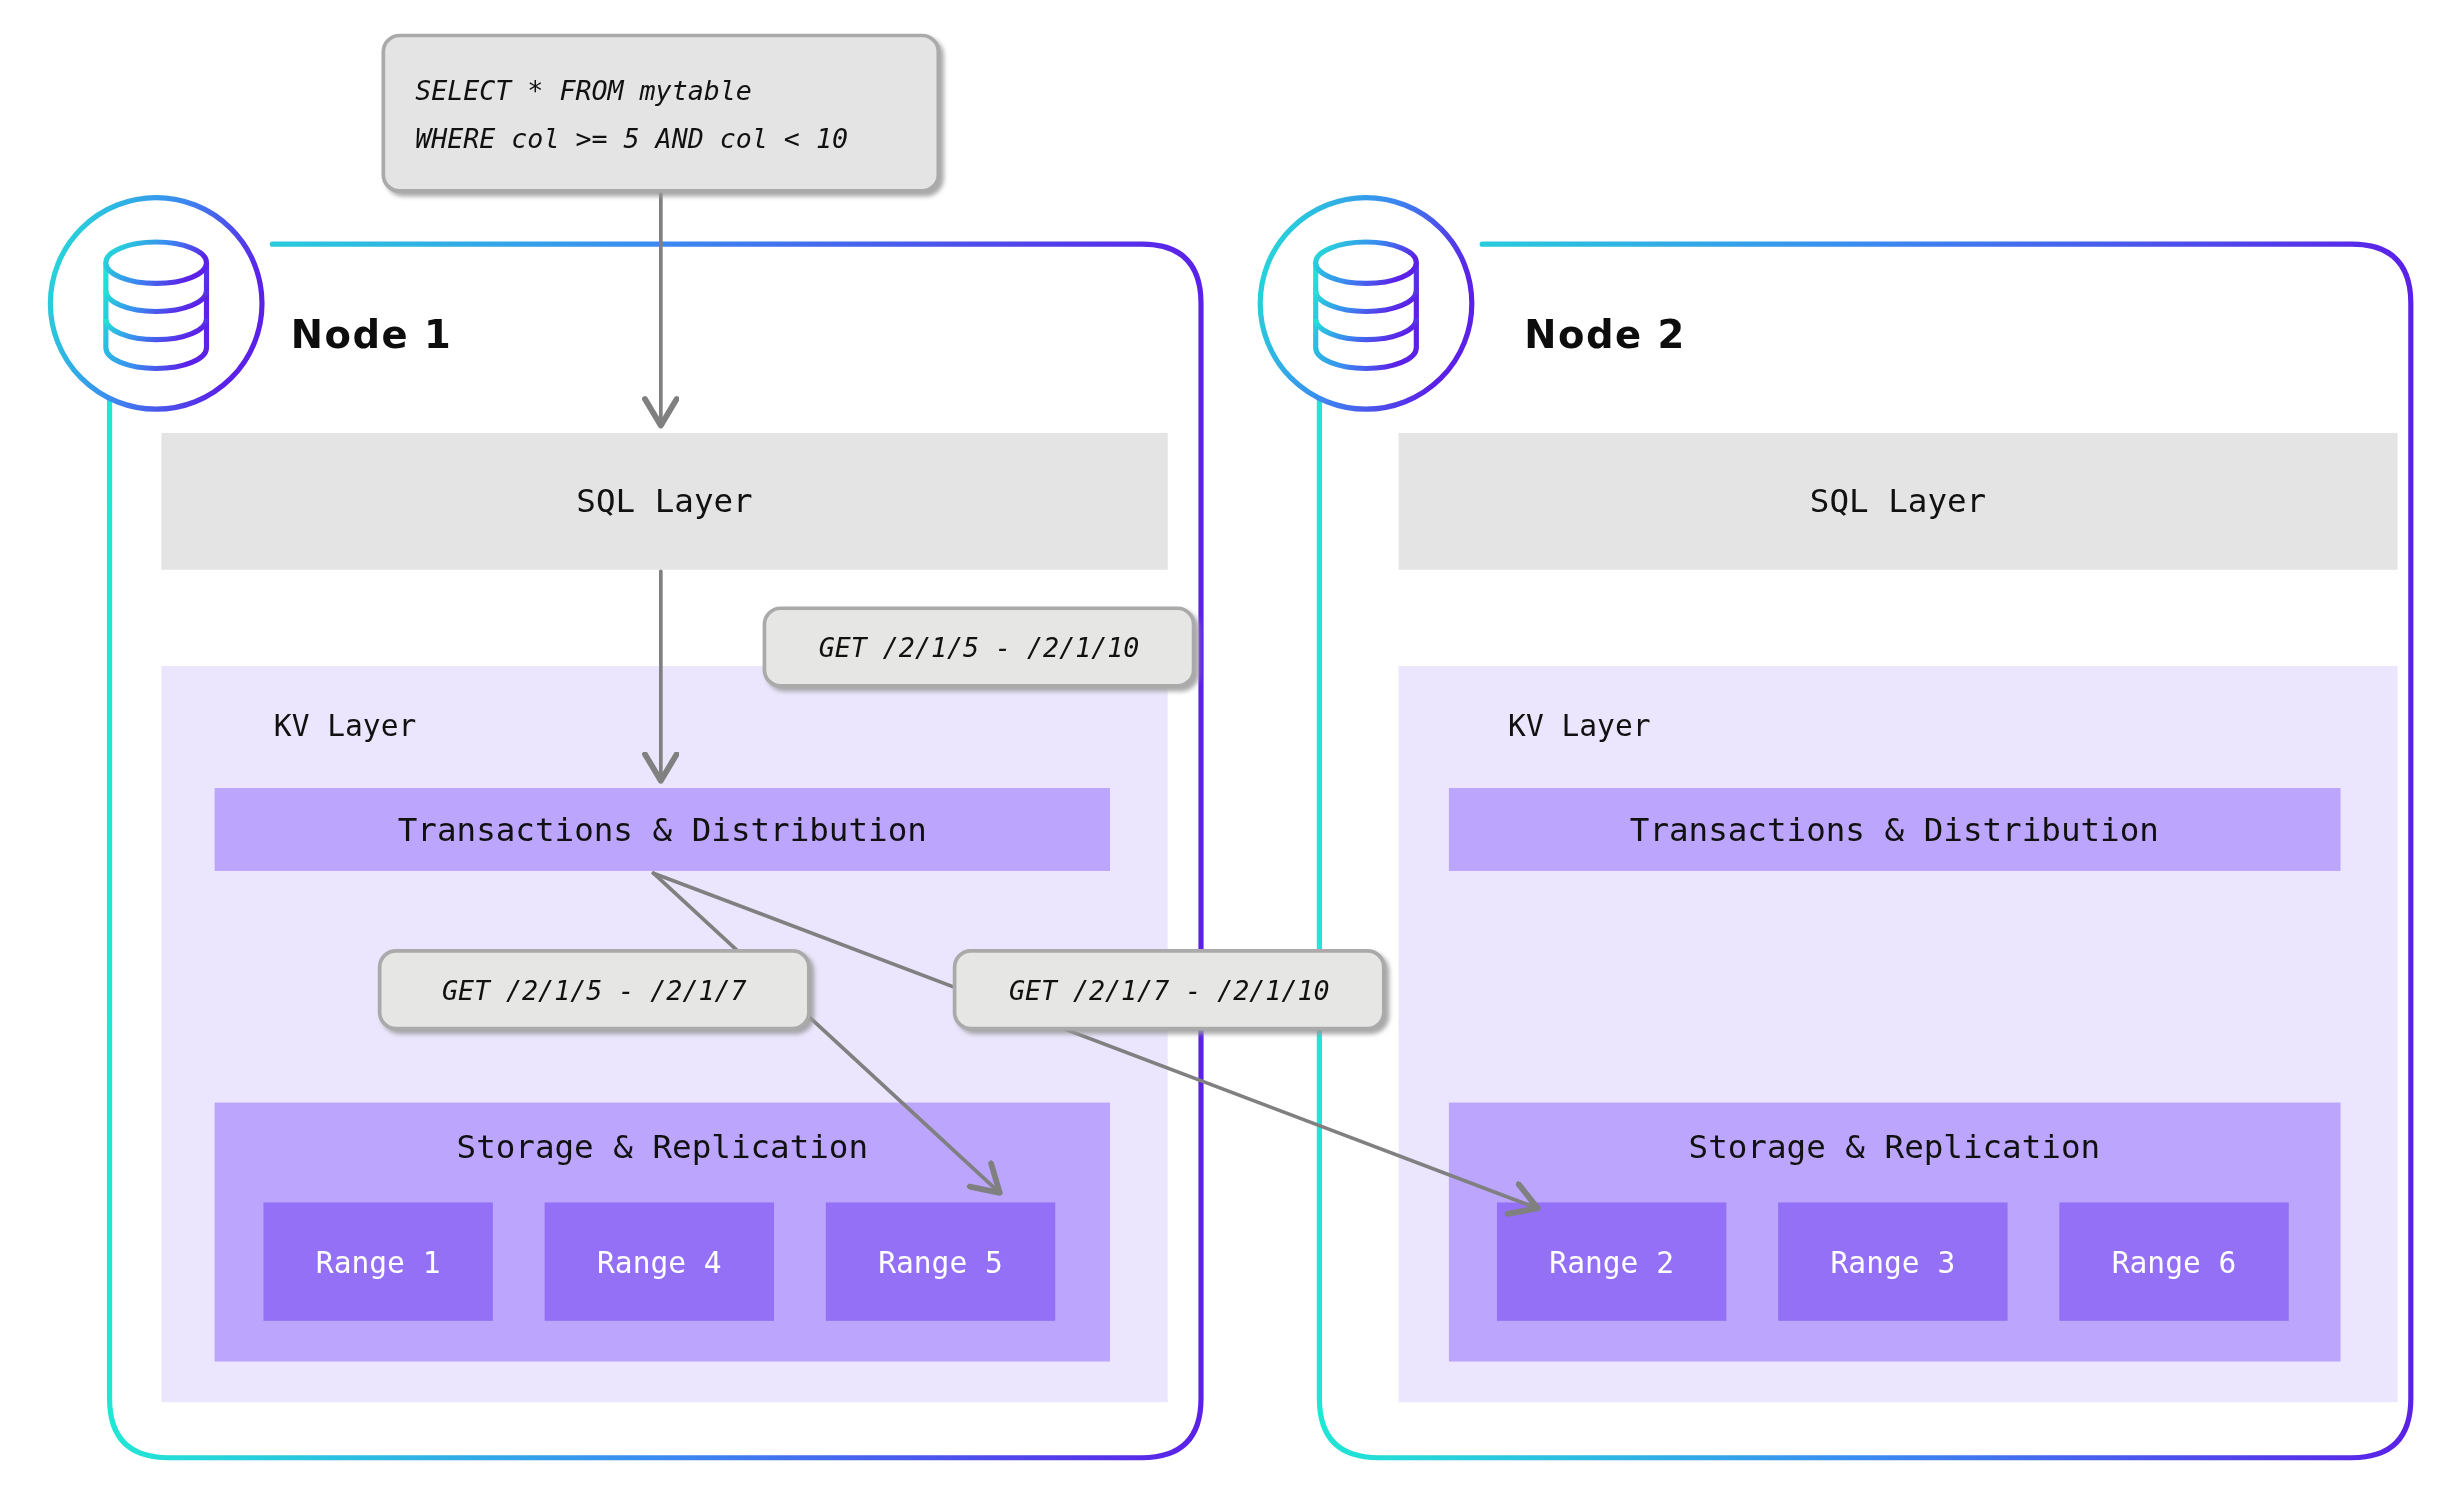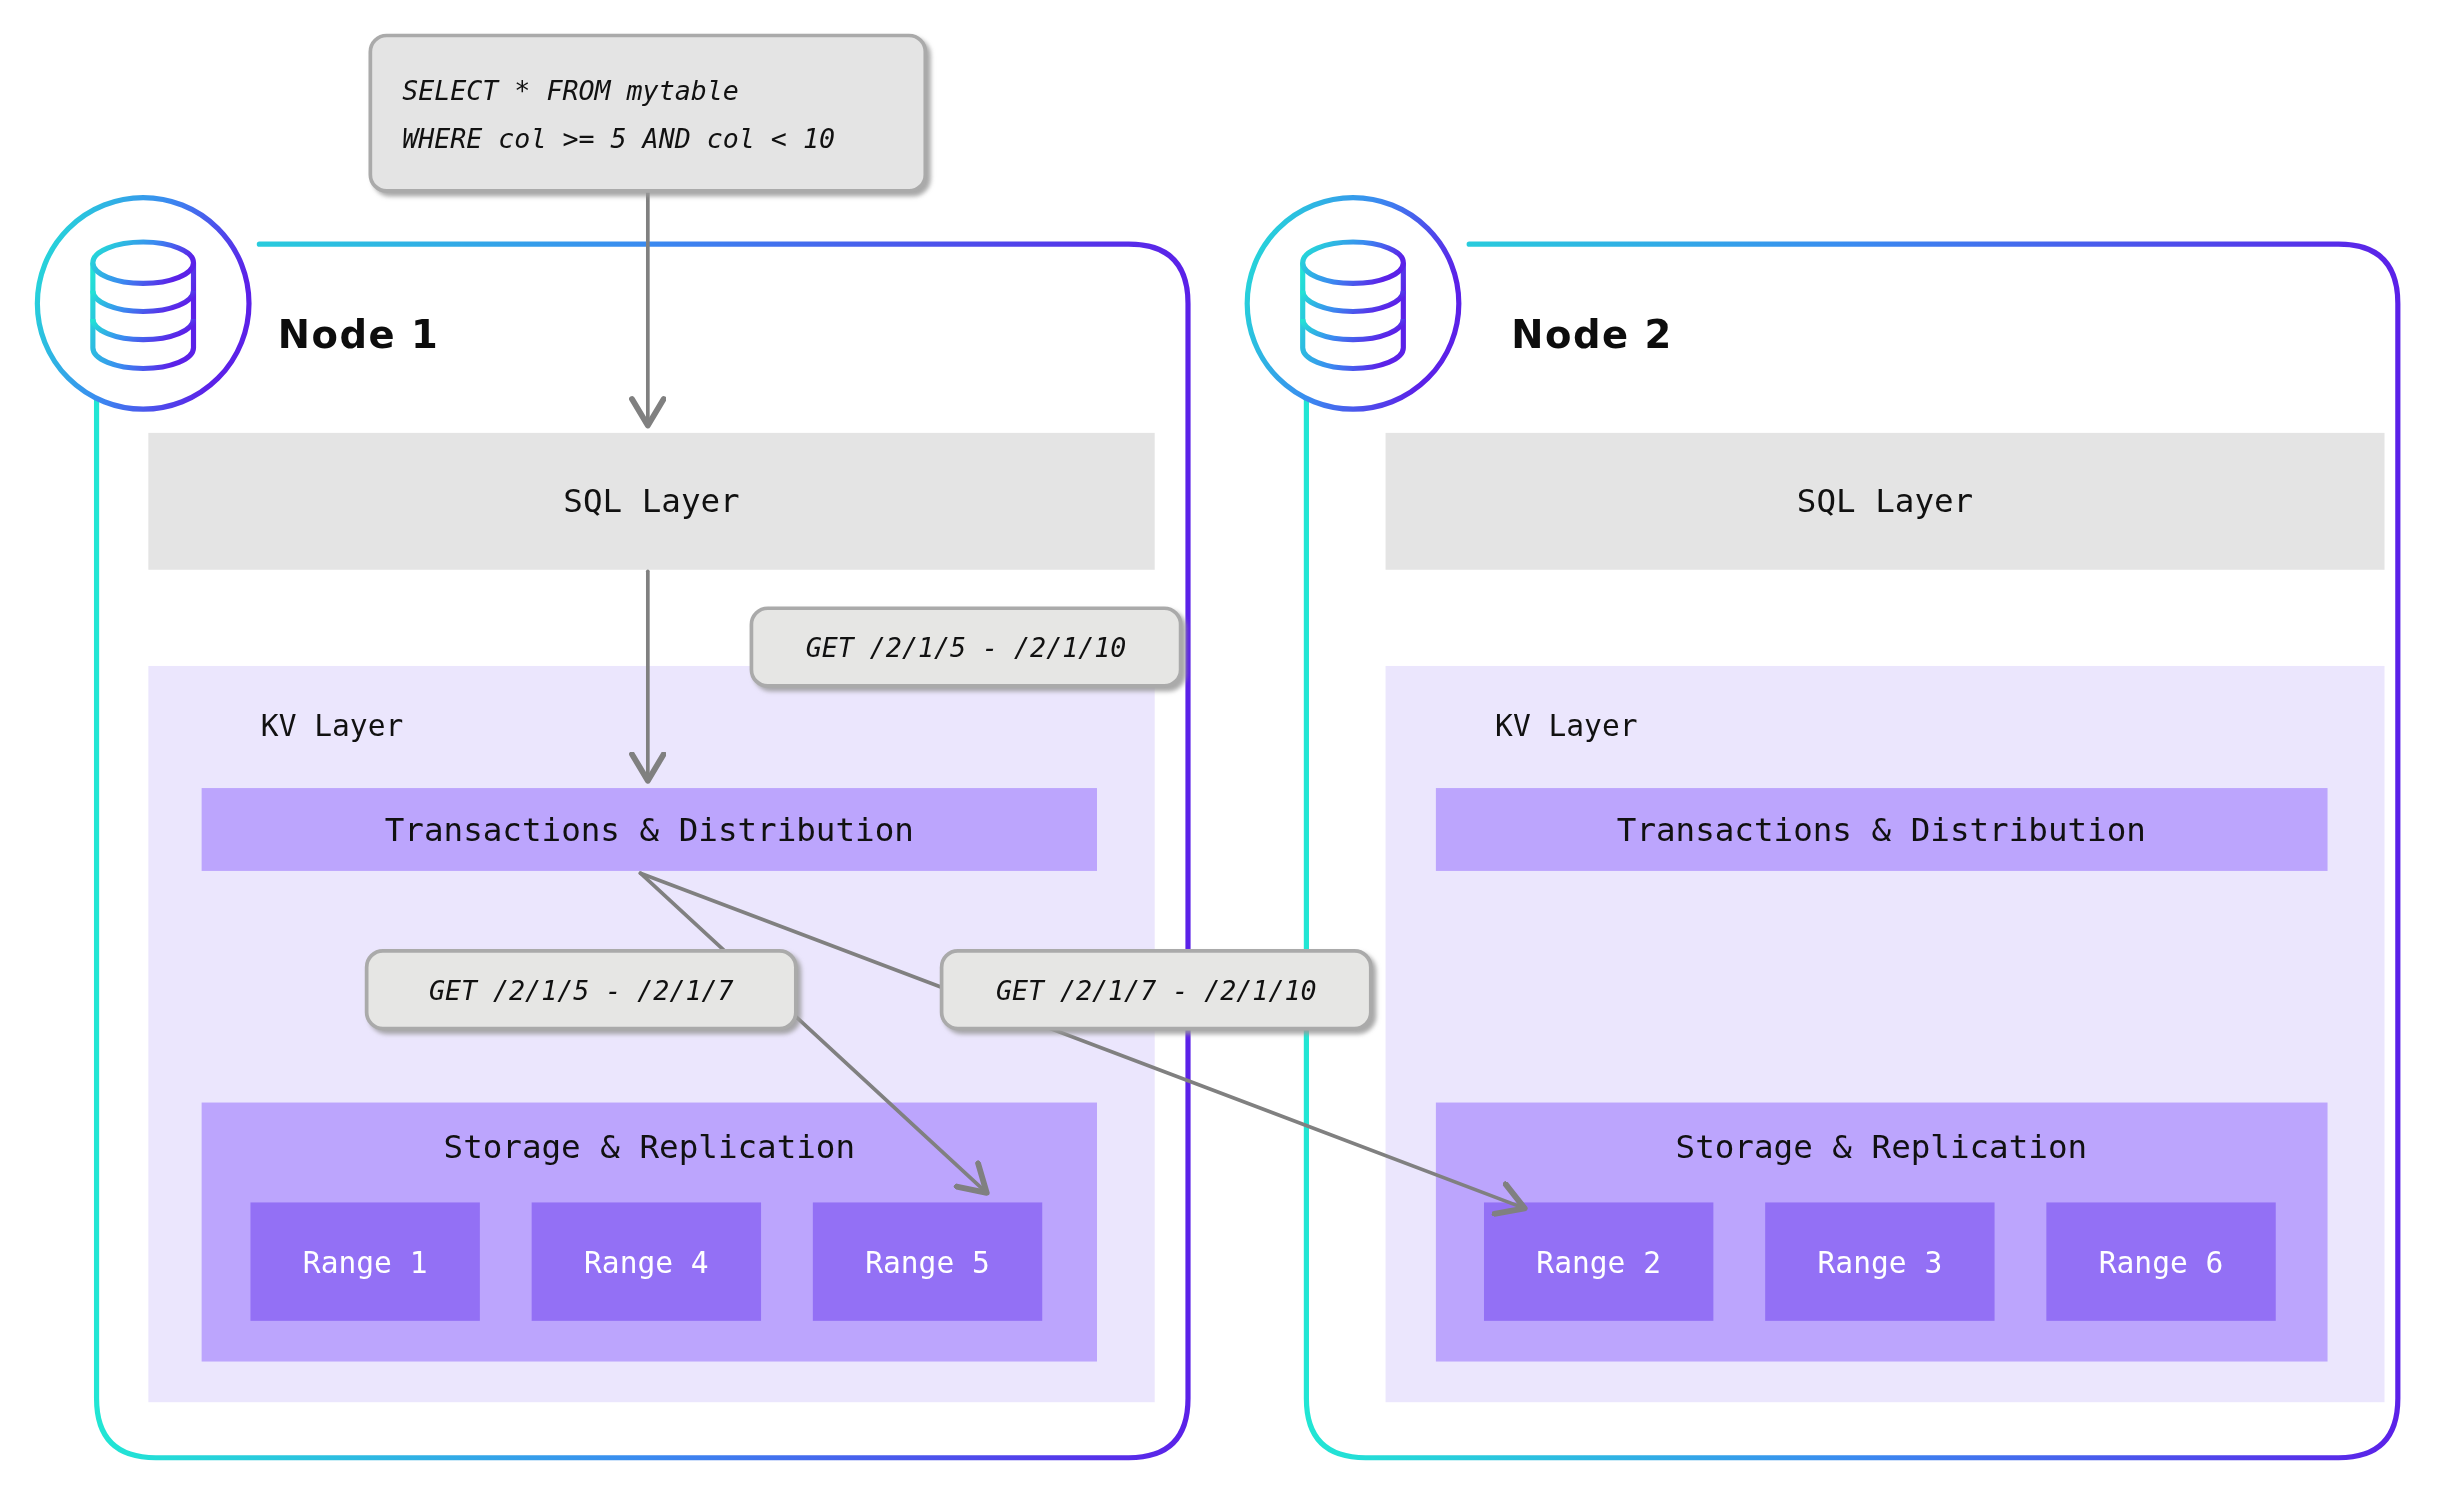--- a/index.html
+++ b/index.html
@@ -9,21 +9,21 @@
   }
   body {
     width: 2450px;
     height: 1511px;
     font-family: "DejaVu Sans Mono", monospace;
     position: relative;
     overflow: hidden;
   }
   #stage {
     position: absolute;
-    left: 0; top: 0;
+    left: 13px; top: 0;
     width: 2370px;
     height: 1511px;
     text-decoration: underline;
   }
   svg.layer {
     position: absolute;
     left: 0; top: 0;
     width: 2450px;
     height: 1511px;
     overflow: visible;

